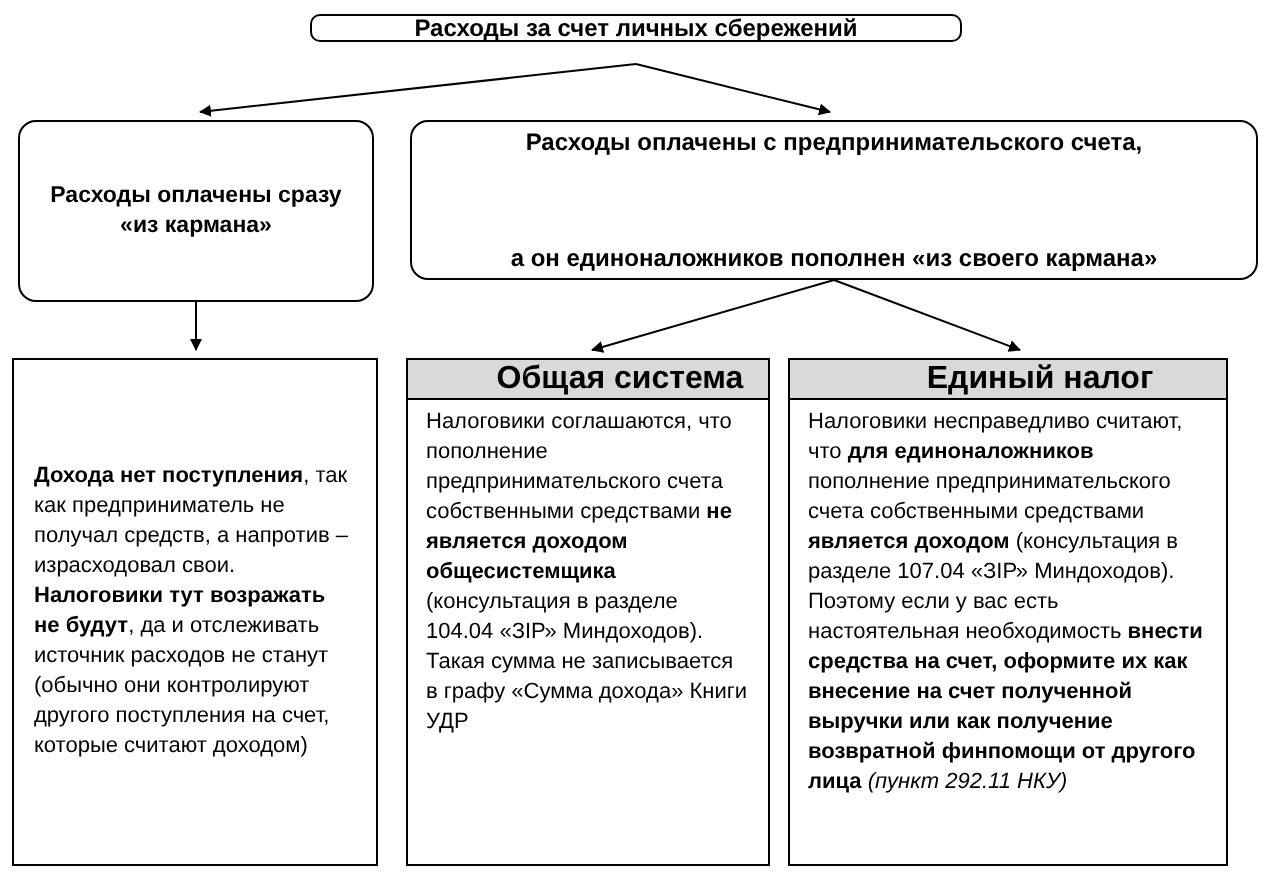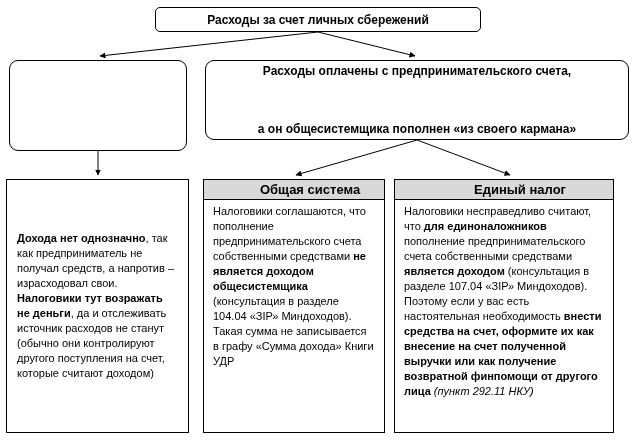--- a/index.html
+++ b/index.html
@@ -7,21 +7,21 @@
   body {
     width:637px; height:441px;
     font-family:"Liberation Sans", sans-serif;
     color:#000;
   }
   .canvas { position:relative; width:637px; height:441px; background:#fff; overflow:hidden; }
   .arrows { position:absolute; left:0; top:0; width:637px; height:441px; pointer-events:none; }
   .box { position:absolute; border:1px solid #000; background:#fff; }
 
   .root-node {
-    left:155px; top:7px; width:326px; height:25px;
+    left:155px; top:7px; width:326px; height:14px;
     border-radius:5px;
     display:flex; align-items:center; justify-content:center;
     font-weight:bold; font-size:12px;
   }
   .branch-cash {
     left:9px; top:60px; width:178px; height:91px;
     border-radius:9px;
     display:flex; flex-direction:column; justify-content:center;
     text-align:center; font-size:11.5px; line-height:15px;
     padding:4px 7px;
@@ -38,21 +38,21 @@
   .cash-result {
     left:6px; width:183px;
     display:flex; align-items:center;
     padding:8px 10px;
   }
   .sys-node   { left:203px; width:182px; }
   .single-node{ left:394px; width:220px; }
 
   .node-header {
     height:20px; background:#d9d9d9; border-bottom:1px solid #000;
-    font-weight:bold; font-size:13px; line-height:19px; text-align:center;padding-left:32px;
+    font-weight:bold; font-size:16px; line-height:19px; text-align:center;padding-left:32px;
   }
   .node-body { padding:4px 9px 7px 9px; }
 
   .b { font-weight:bold; }
   .i { font-style:italic; }
   .blk { display:block; }
 </style>
 </head>
 <body>
 
@@ -69,30 +69,31 @@
     <line x1="98" y1="151" x2="98" y2="175" stroke="#000" stroke-width="1" marker-end="url(#arrow)"></line>
     <line x1="417" y1="140" x2="296" y2="175" stroke="#000" stroke-width="1" marker-end="url(#arrow)"></line>
     <line x1="417" y1="140" x2="510" y2="175" stroke="#000" stroke-width="1" marker-end="url(#arrow)"></line>
   </svg>
 
   <div class="box root-node">
     <span>Расходы за счет личных сбережений</span>
   </div>
 
   <div class="box branch-cash">
+    <span class="b blk">Расходы оплачены сразу «из кармана»</span>
   </div>
 
   <div class="box branch-account">
     <span class="blk">Расходы оплачены с предпринимательского счета,</span>
-    <span class="blk">а он общесистемщика пополнен «из своего кармана»</span>
+    <span class="blk">а он единоналожников пополнен «из своего кармана»</span>
   </div>
 
   <div class="box result cash-result">
     <div>
-      <span class="b">Дохода нет однозначно</span><span>, так как предприниматель не получал средств, а напротив – израсходовал свои. </span><span class="b">Налоговики тут возражать не деньги</span><span>, да и отслеживать источник расходов не станут (обычно они контролируют другого поступления на счет, которые считают доходом)</span>
+      <span class="b">Дохода нет поступления</span><span>, так как предприниматель не получал средств, а напротив – израсходовал свои. </span><span class="b">Налоговики тут возражать не будут</span><span>, да и отслеживать источник расходов не станут (обычно они контролируют другого поступления на счет, которые считают доходом)</span>
     </div>
   </div>
 
   <div class="box result sys-node">
     <div class="node-header">Общая система</div>
     <div class="node-body">
       <span>Налоговики соглашаются, что пополнение предпринимательского счета собственными средствами </span><span class="b">не является доходом общесистемщика</span><span> (консультация в разделе 104.04 «ЗІР» Миндоходов). Такая сумма не записывается в графу «Сумма дохода» Книги УДР</span>
     </div>
   </div>
 

